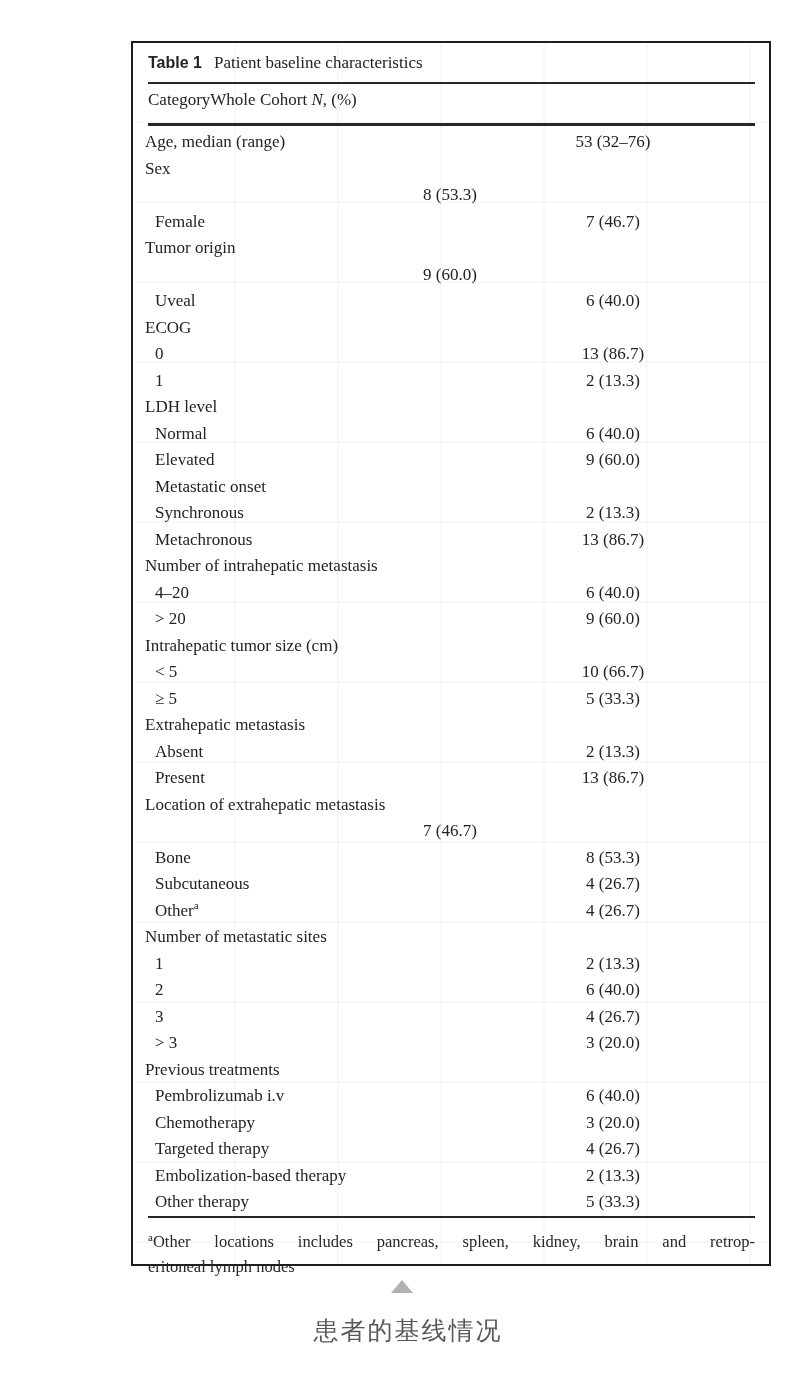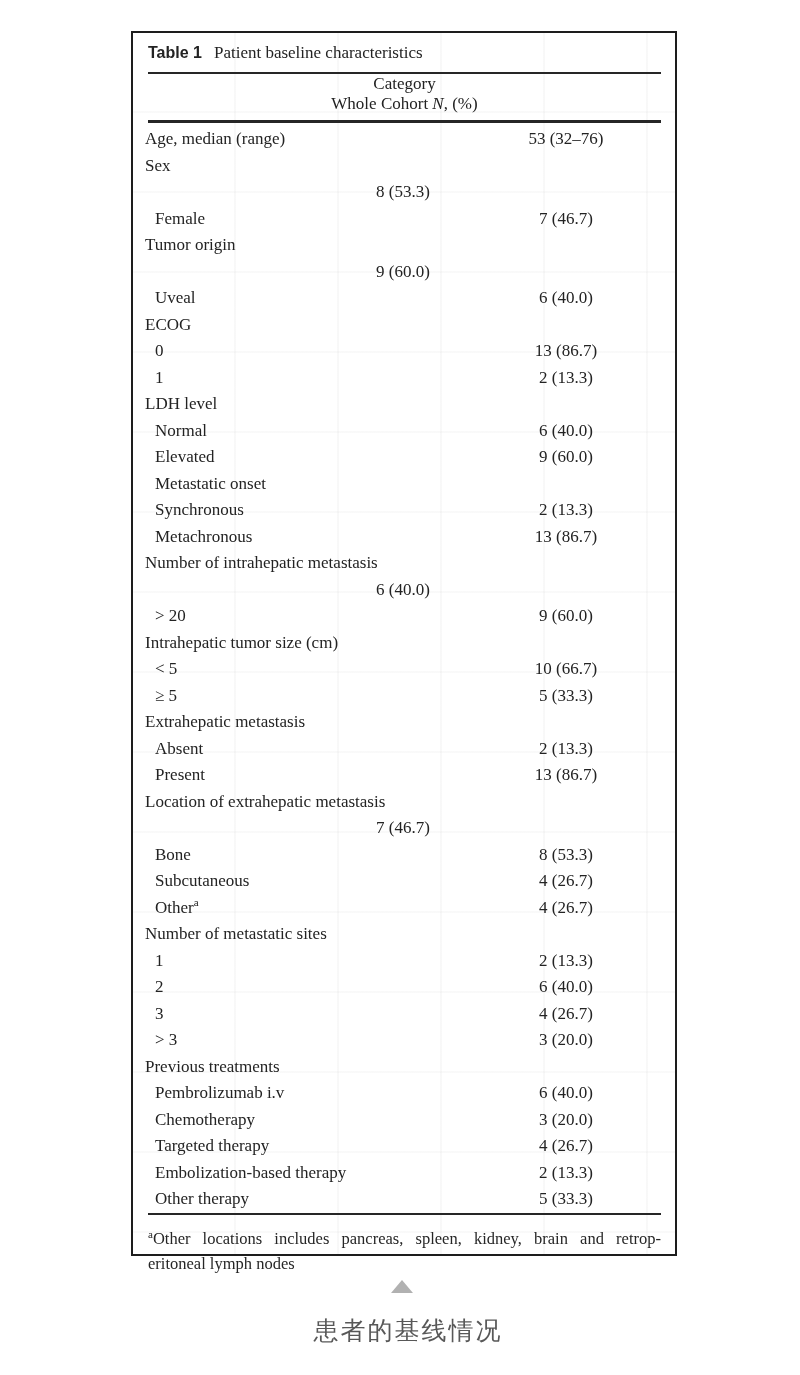--- a/index.html
+++ b/index.html
@@ -6,22 +6,22 @@
   body {
     width:800px; height:1375px; position:relative;
     background:#ffffff;
     font-family:"Liberation Serif", serif;
     color:#232323;
     overflow:hidden;
   }
 
   
   .frame {
-    position:absolute; left:131px; top:31px;
-    width:546px; height:1225px;
+    position:absolute; left:131px; top:41px;
+    width:640px; height:1225px;
     border:2px solid #1d1d1d;
     box-sizing:border-box;
     background:
       repeating-linear-gradient(to right,  transparent 0 101px, rgba(160,160,160,0.07) 101px 103px),
       repeating-linear-gradient(to bottom, transparent 0 78px,  rgba(160,160,160,0.06) 78px 80px),
       #ffffff;
   }
 
   .title-row {
     margin:9px 14px 0 15px;
@@ -32,24 +32,23 @@
     font-family:"Liberation Sans", sans-serif;
     font-weight:bold; font-size:16px;
     margin-right:12px;
   }
 
   .rule      { height:2px;   background:#262626; margin:0 14px 0 15px; }
   .rule-top  { margin-top:9px; }
   .rule-mid  { height:3px; }
 
   .head-row {
-    display:flex; justify-content:space-between; align-items:center;
-    margin:0 14px 15px 15px; height:31px;
+    display:flex; align-items:center;
+    margin:0 14px 8px 15px; height:31px;
     font-size:17px;
-    flex-direction:column;
   }
   .head-col2 i { font-style:italic; }
 
   .tbody { margin:3px 14px 0 12px; }
   .row {
     display:flex; align-items:center;
     height:26.5px; font-size:17px;
   }
   .row .label { flex:0 0 326px; box-sizing:border-box; white-space:nowrap; }
   .row.indent .label { padding-left:10px; }
@@ -160,20 +159,21 @@
       </div>
       <div class="row indent">
         <span class="cell label">Metachronous</span>
         <span class="cell value">13 (86.7)</span>
       </div>
       <div class="row">
         <span class="cell label">Number of intrahepatic metastasis</span>
         <span class="cell value"></span>
       </div>
       <div class="row indent">
+        <span class="cell label">4–20</span>
         <span class="cell value">6 (40.0)</span>
       </div>
       <div class="row indent">
         <span class="cell label">&gt; 20</span>
         <span class="cell value">9 (60.0)</span>
       </div>
       <div class="row">
         <span class="cell label">Intrahepatic tumor size (cm)</span>
         <span class="cell value"></span>
       </div>

